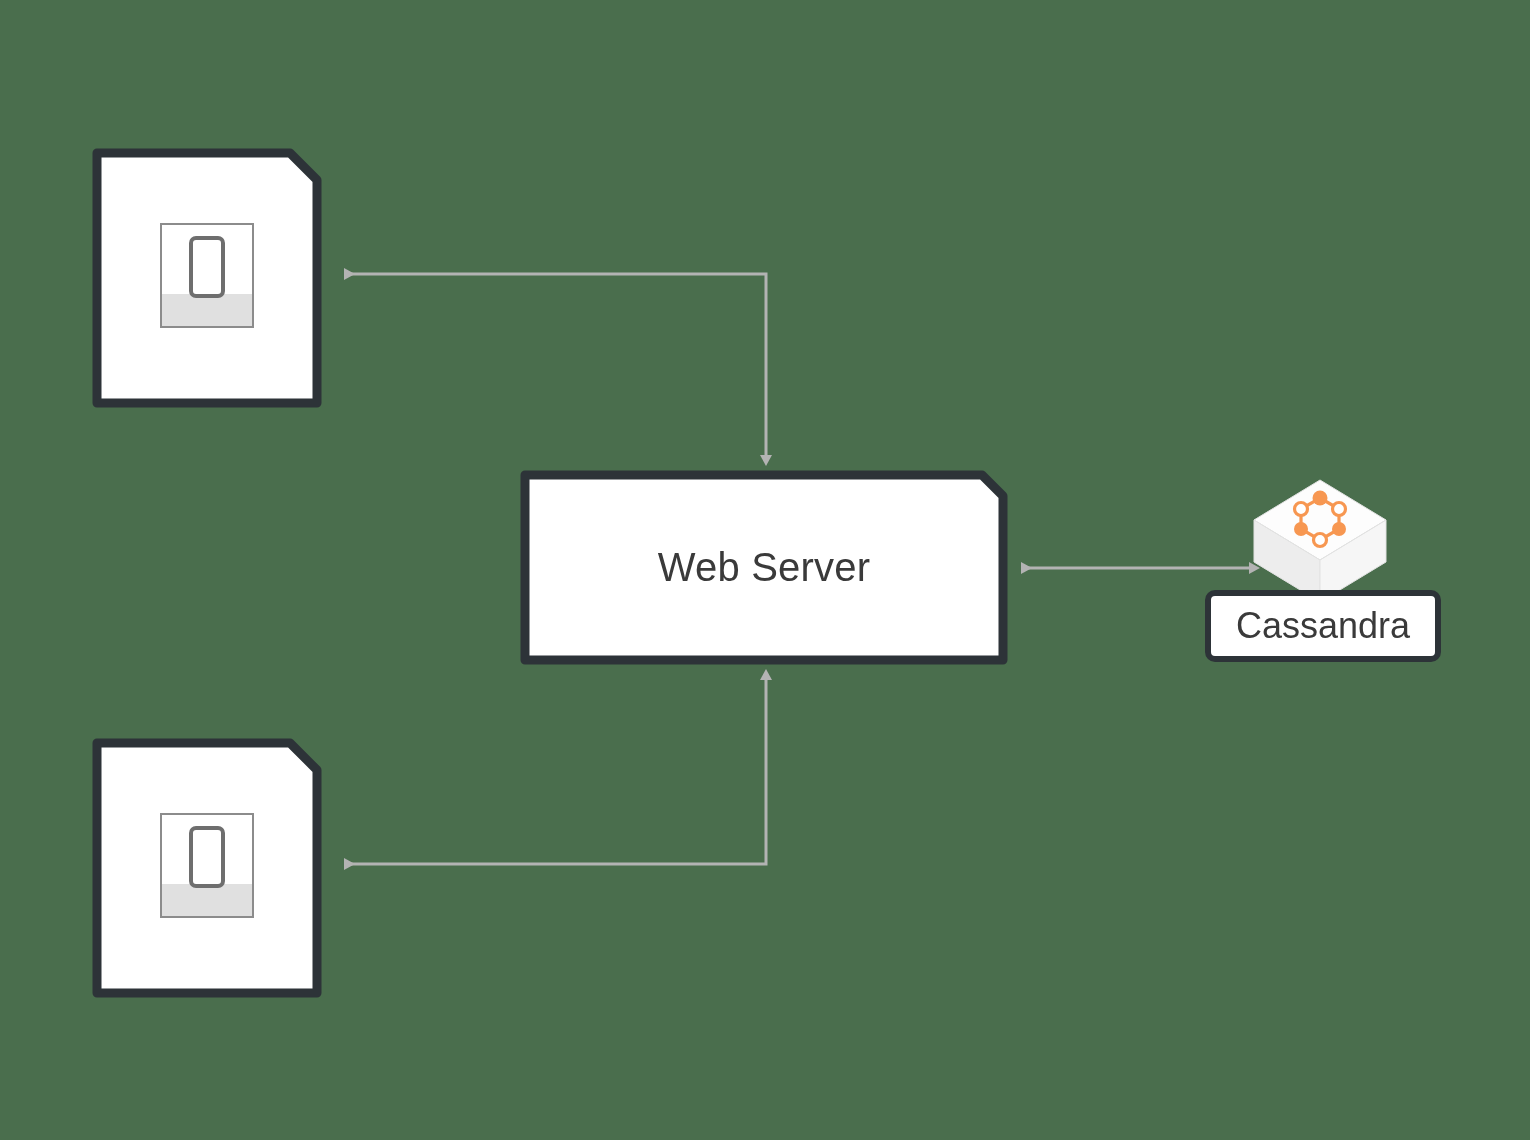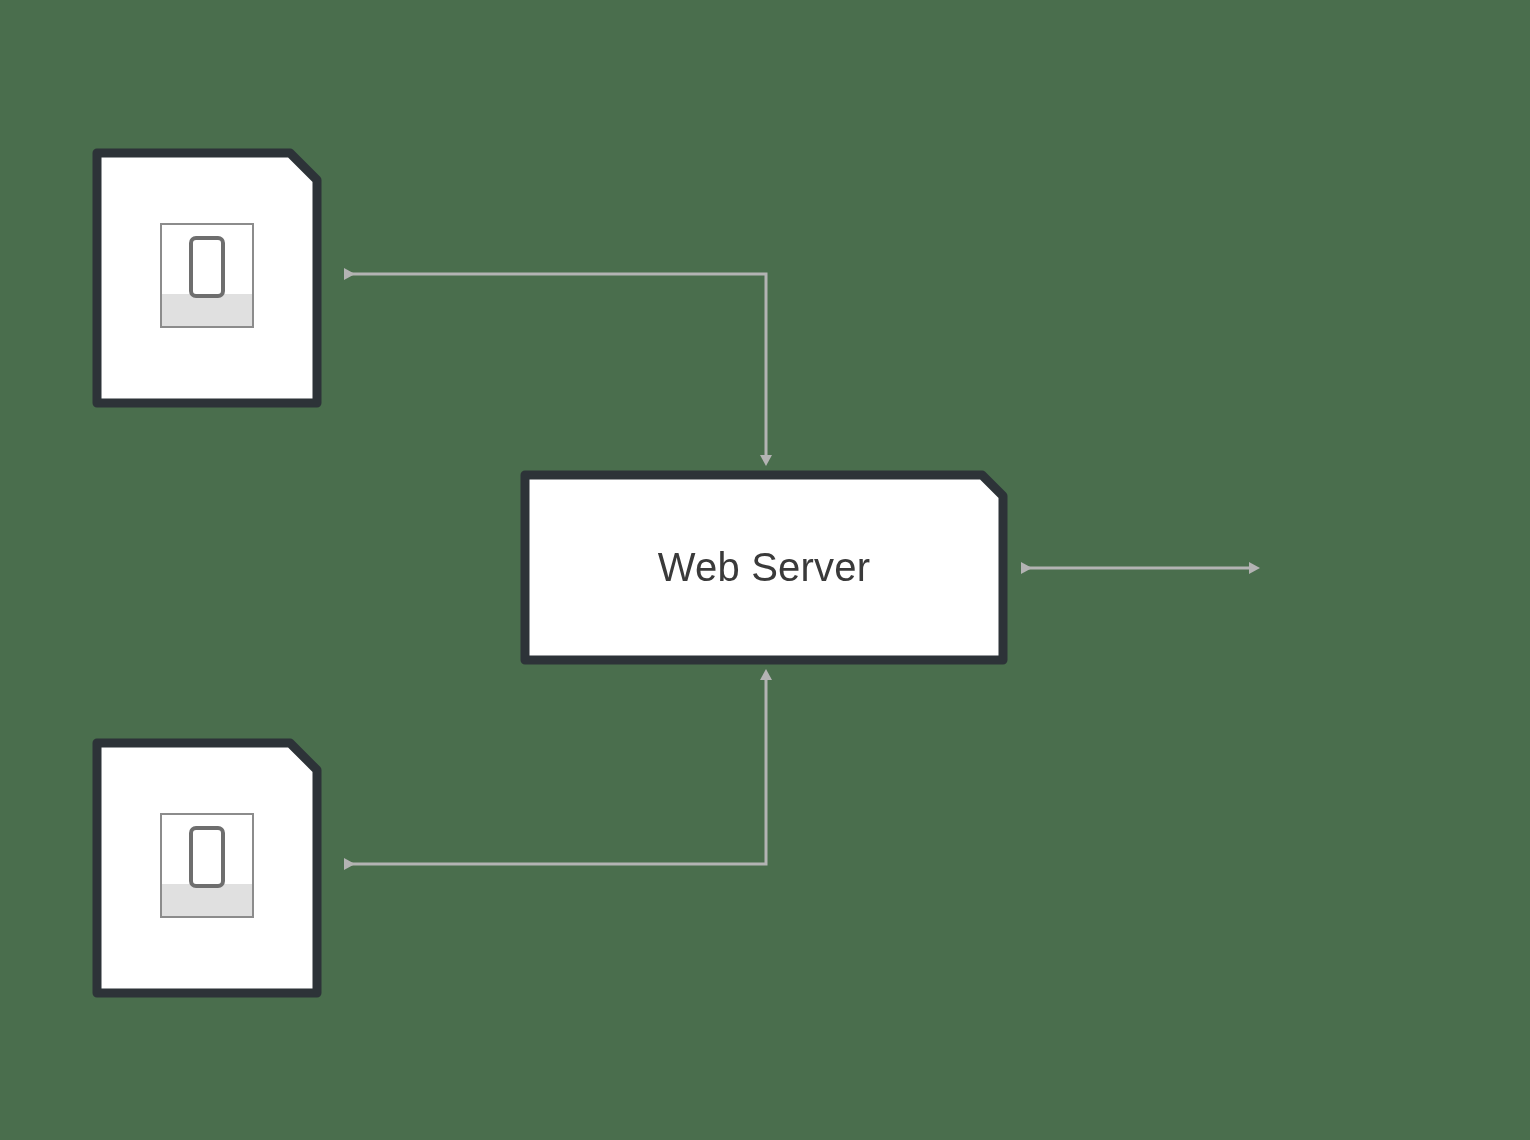--- a/index.html
+++ b/index.html
@@ -176,14 +176,41 @@
     </div>
   </div>
 
   <div class="server-node">
     <svg class="doc-shape" style="width:488px;height:195px;" viewBox="0 0 488 195" width="488" height="195">
       <path d="M5,5 L462,5 L483,26 L483,190 L5,190 Z" fill="#ffffff" stroke="#2d3338" stroke-width="9" stroke-linejoin="round"></path>
     </svg>
     <div class="server-label">Web Server</div>
   </div>
 
+  <div class="cassandra-node">
+
+    <svg class="cassandra-cube" viewBox="0 0 136 128" width="136" height="128">
+
+      <path d="M68,2 L134,42 L68,82 L2,42 Z" fill="#fdfdfd" stroke="#e2e2e2" stroke-width="1"></path>
+
+      <path d="M2,42 L68,82 L68,124 L2,84 Z" fill="#ededed" stroke="#e2e2e2" stroke-width="1"></path>
+
+      <path d="M134,42 L68,82 L68,124 L134,84 Z" fill="#f6f6f6" stroke="#e2e2e2" stroke-width="1"></path>
+
+      <g transform="translate(68,40)">
+        <g stroke="#f79751" stroke-width="3.2" fill="none">
+          <path d="M0,-20 L19,-9 L19,11 L0,22 L-19,11 L-19,-9 Z"></path>
+        </g>
+        <circle cx="0" cy="-20" r="7.5" fill="#f79751"></circle>
+        <circle cx="19" cy="-9" r="6.5" fill="#ffffff" stroke="#f79751" stroke-width="3.2"></circle>
+        <circle cx="19" cy="11" r="7" fill="#f79751"></circle>
+        <circle cx="0" cy="22" r="6.5" fill="#ffffff" stroke="#f79751" stroke-width="3.2"></circle>
+        <circle cx="-19" cy="11" r="7" fill="#f79751"></circle>
+        <circle cx="-19" cy="-9" r="6.5" fill="#ffffff" stroke="#f79751" stroke-width="3.2"></circle>
+      </g>
+    </svg>
+
+    <div class="cassandra-label-box">
+      <span class="cassandra-label-text">Cassandra</span>
+    </div>
+  </div>
 
 </div>
 
 </body></html>

